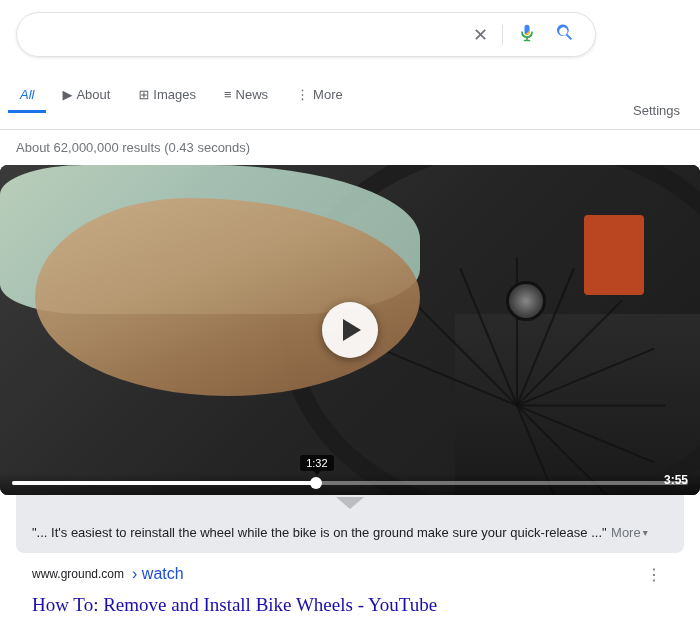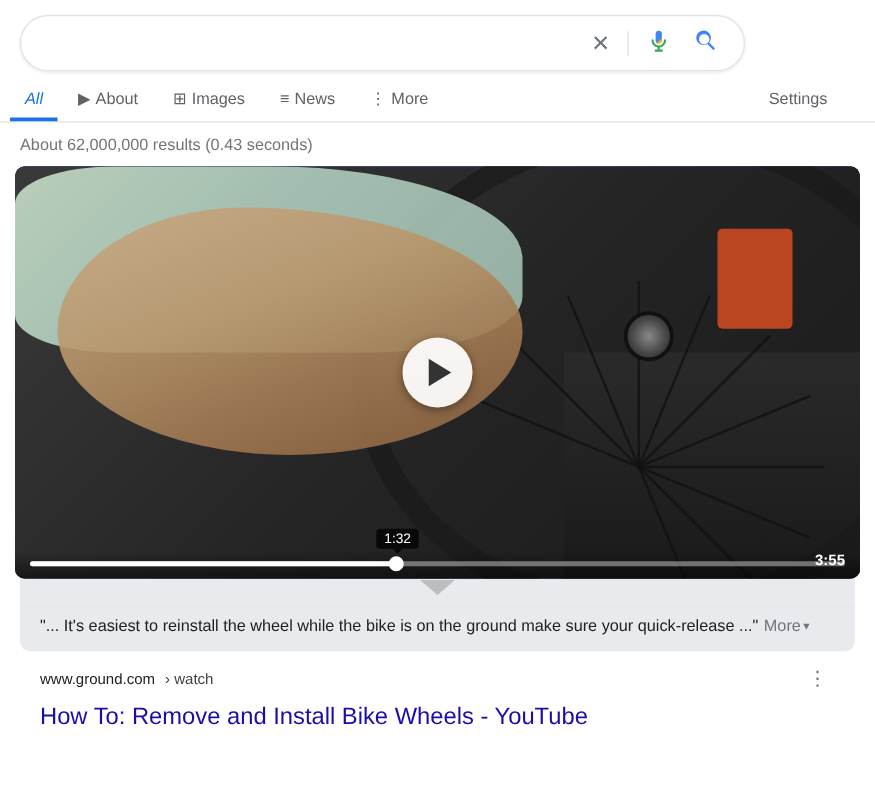--- a/index.html
+++ b/index.html
@@ -95,45 +95,46 @@
       font-style: italic;
     }
     .nav-tab-icon {
       font-size: 13px;
       color: inherit;
     }
     .nav-right {
       margin-left: auto;
       display: flex;
       gap: 4px;
-      padding-right: 26px;
+      padding-right: 8px;
+      margin-top: 32px;
     }
     .nav-right-btn {
       padding: 8px 12px;
       font-size: 13px;
       color: #5f6368;
       cursor: pointer;
       border: none;
       background: none;
       border-bottom: 3px solid transparent;
     }
 
     
     .results-count {
       padding: 10px 16px;
       font-size: 13px;
       color: #70757a;
     }
 
     
     .video-card {
-      margin: 0 12px;
+      margin: 0 0;
       border-radius: 8px;
       overflow: hidden;
-      background: #1d4ed8;
+      background: #0f172a;
     }
     .video-thumbnail {
       position: relative;
       width: 100%;
       height: 330px;
       background: linear-gradient(135deg, #2c2c2c 0%, #4a4a4a 30%, #1a1a1a 60%, #3a3a3a 100%);
       overflow: hidden;
       cursor: pointer;
     }
 
@@ -328,42 +329,43 @@
       align-items: center;
       gap: 8px;
       padding: 10px 16px 4px;
       margin: 0 16px;
     }
     .source-url {
       font-size: 12px;
       color: #202124;
     }
     .source-url-breadcrumb {
-      font-size: 12px;
-      color: #404040;
+      font-size: 16px;
+      color: #1d4ed8;
     }
     .source-menu-btn {
       margin-left: auto;
       background: none;
       border: none;
       cursor: pointer;
       color: #70757a;
       font-size: 16px;
       padding: 2px 6px;
     }
 
     
     .result-title-link {
       display: block;
       padding: 2px 16px 12px;
       margin: 0 16px;
       font-size: 19px;
       color: #1a0dab;
       text-decoration: none;
       line-height: 1.4;
+      font-family: Liberation Serif, serif;
     }
   </style>
 </head>
 <body>
 
 <div class="search-header">
   <div class="search-bar-container">
     <input class="search-input" type="text" style="">
     <div class="search-icons">
       <button class="close-icon-btn">✕</button>

